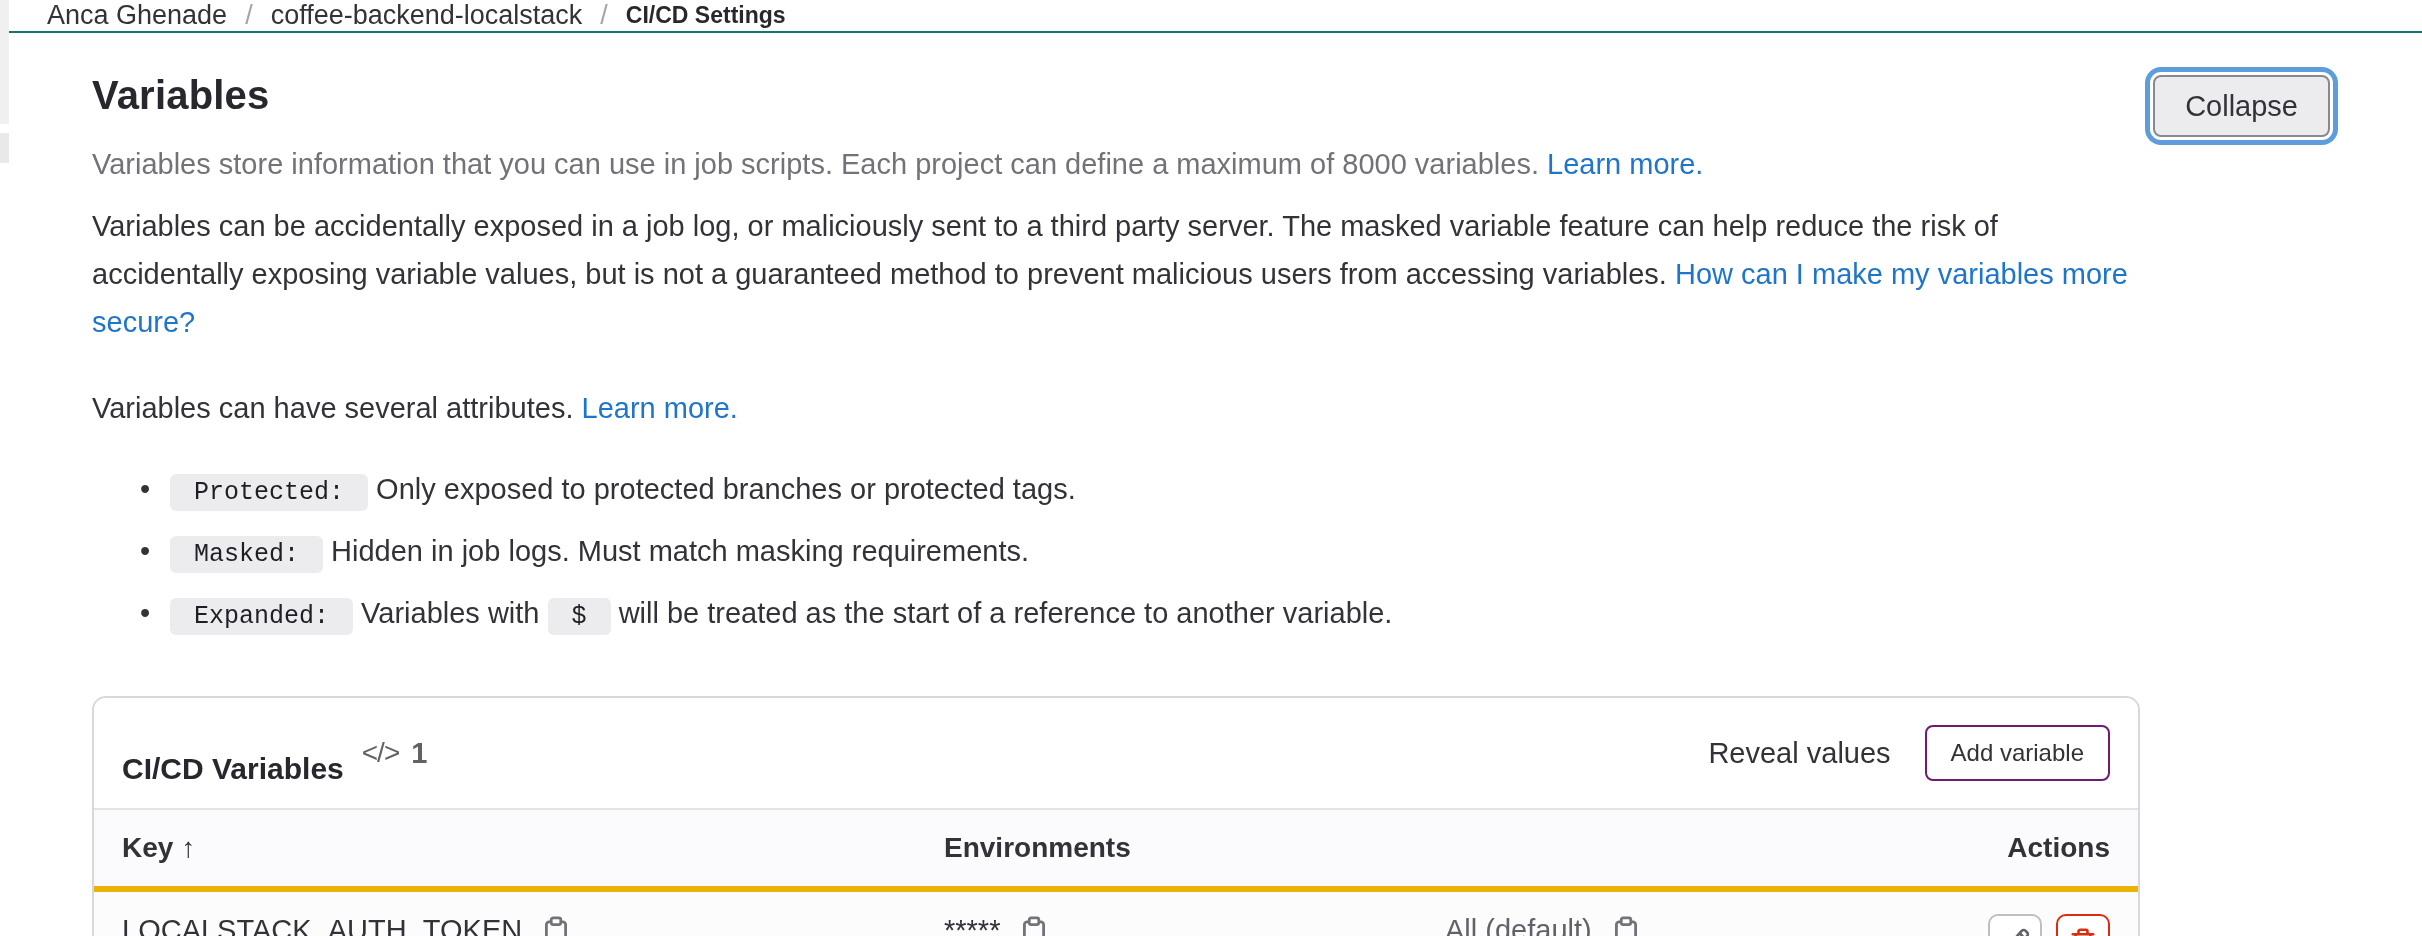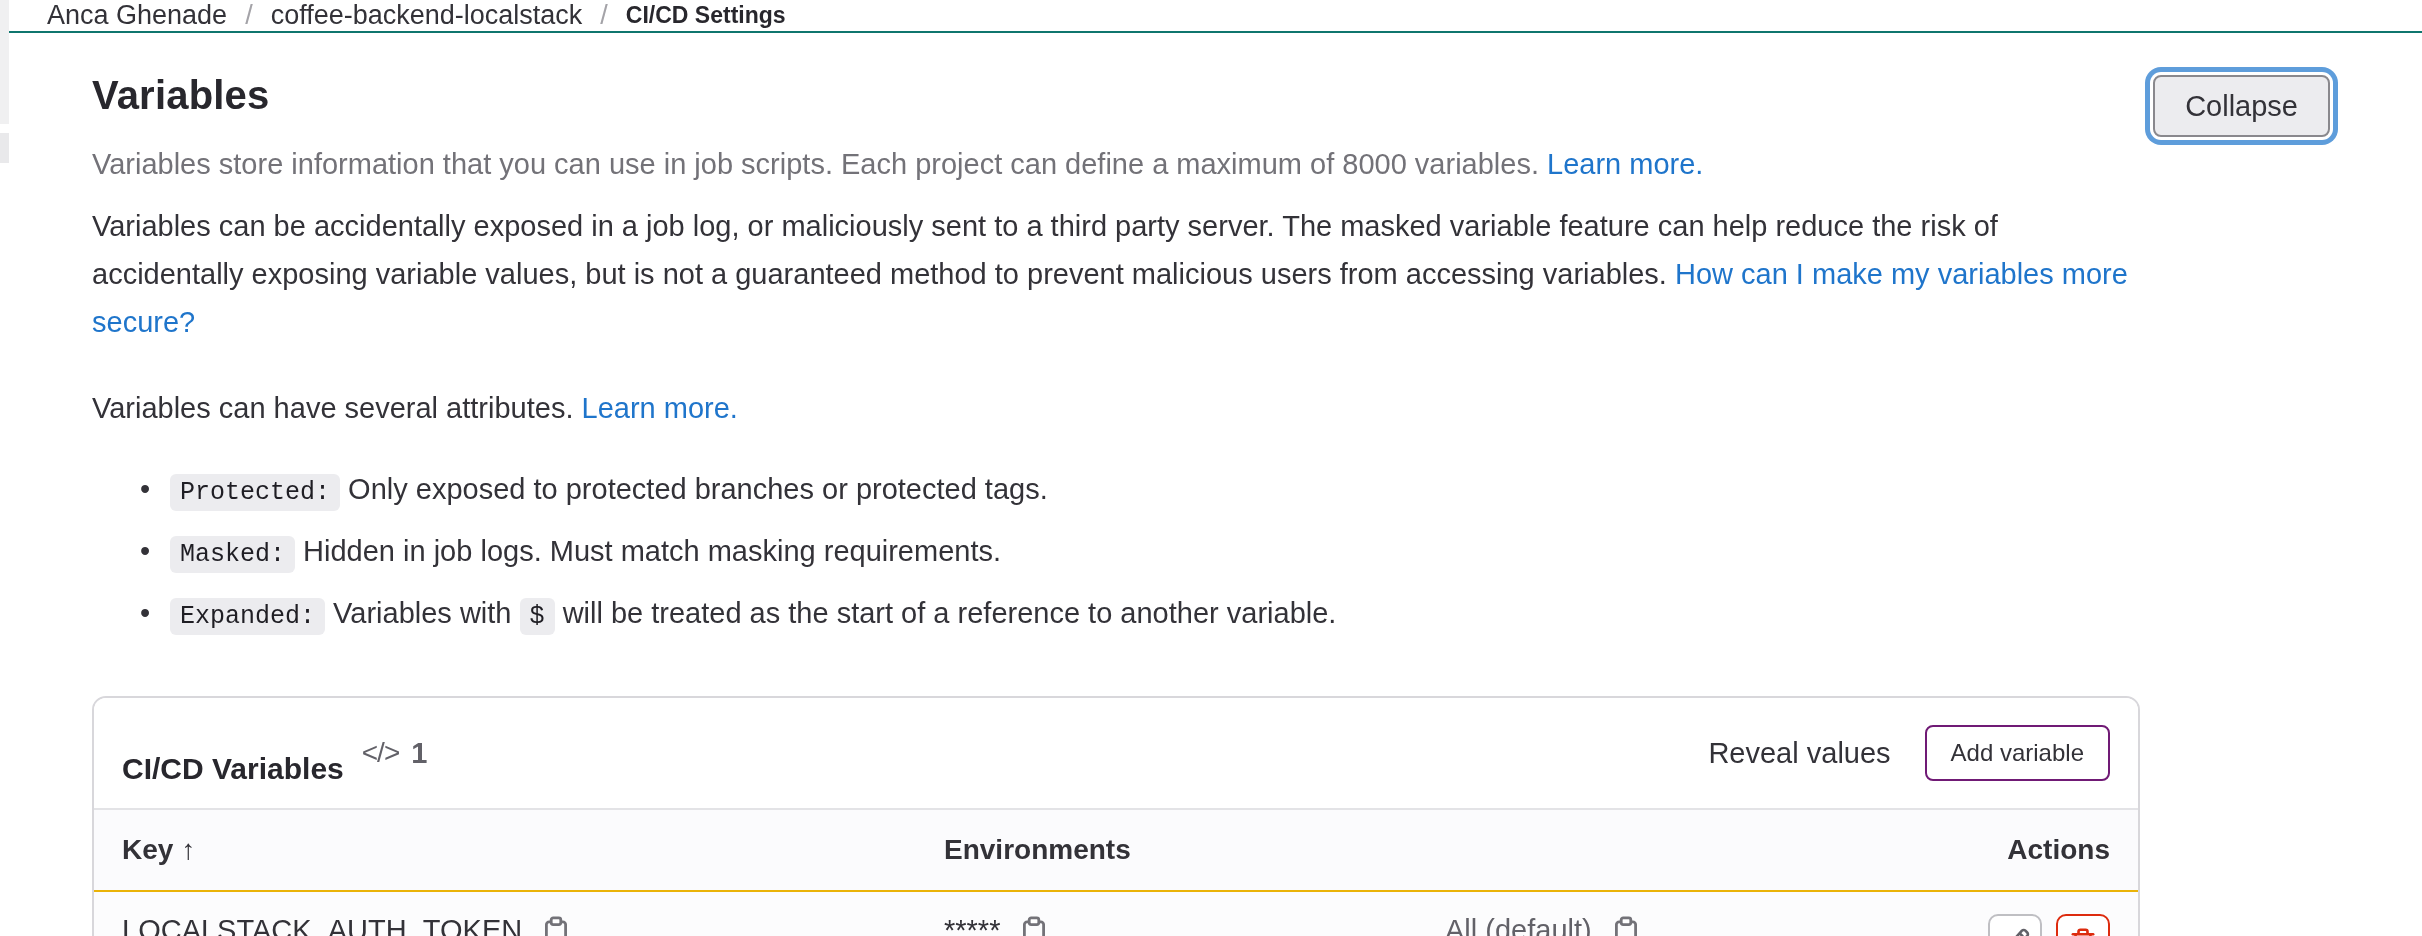--- a/index.html
+++ b/index.html
@@ -38,40 +38,40 @@
   p.desc.muted { color:#737278; }
   p.desc.dark  { color:#333238; margin-top:14px; }
   p.desc.attrs { color:#333238; margin-top:38px; }
   a.doclink { color:#1f75cb; text-decoration:none; cursor:pointer; }
 
   ul.attr-list { margin:34px 0 0 48px; list-style:none; }
   ul.attr-list li { font-size:29px; line-height:46px; color:#333238; margin-bottom:12px; position:relative; padding-left:30px; }
   ul.attr-list li::before { content:"•"; position:absolute; left:0; top:0; color:#333238; font-size:29px; }
   code.tok {
     font-family:"Liberation Mono","DejaVu Sans Mono",monospace; font-size:25px;
-    background:#ececef; color:#1f1e24; border-radius:6px; padding:4px 10px;
+    background:#ececef; color:#1f1e24; border-radius:6px; padding:4px 24px;
   }
 
   
   .card {
     margin-top:56px; border:2px solid #d8d7db; border-radius:14px; background:#fff; overflow:hidden;
   }
   .card-head { display:flex; align-items:center; padding:22px 28px; background:#fff; }
   .card-title { font-size:30px; font-weight:700; color:#28272d;margin-top:32px; }
   .code-icon { font-size:28px; color:#626168; margin-left:18px; font-weight:400; letter-spacing:-1px; }
   .count { font-size:29px; font-weight:700; color:#626168; margin-left:12px; }
   .head-actions { margin-left:auto; display:flex; align-items:center; gap:34px; }
   .btn-reveal { font-family:inherit; font-size:29px; color:#333238; background:transparent; border:none; cursor:pointer;text-align:right; }
   .btn-add {
     font-family:inherit; font-size:24px; color:#333238; background:#fff;
     border:2px solid #701a75; border-radius:8px; height:56px; padding:0 24px; cursor:pointer;
   }
 
   .tgrid { display:grid; grid-template-columns:822px 501px 1fr auto; align-items:center; padding:0 28px; }
-  .thead { background:#fbfbfd; border-top:2px solid #e3e3e6; border-bottom:2px solid #eab308; height:84px; }
+  .thead { background:#fbfbfd; border-top:2px solid #e3e3e6; border-bottom:6px solid #eab308; height:84px; }
   .th { font-size:28px; font-weight:700; color:#333238; }
   .th.sortable { cursor:pointer; }
   .sort-arrow { font-weight:400; font-size:28px; margin-left:8px; color:#333238; }
   .th-actions { text-align:right; }
 
   .trow { background:#fcfcfd; padding-top:22px; padding-bottom:26px; align-items:start; }
   .keyline { display:flex; align-items:center; gap:18px; }
   .key-text { font-size:29px; color:#333238; }
   .val-text { font-size:29px; color:#333238; }
   .env-text { font-size:29px; color:#626168; }

